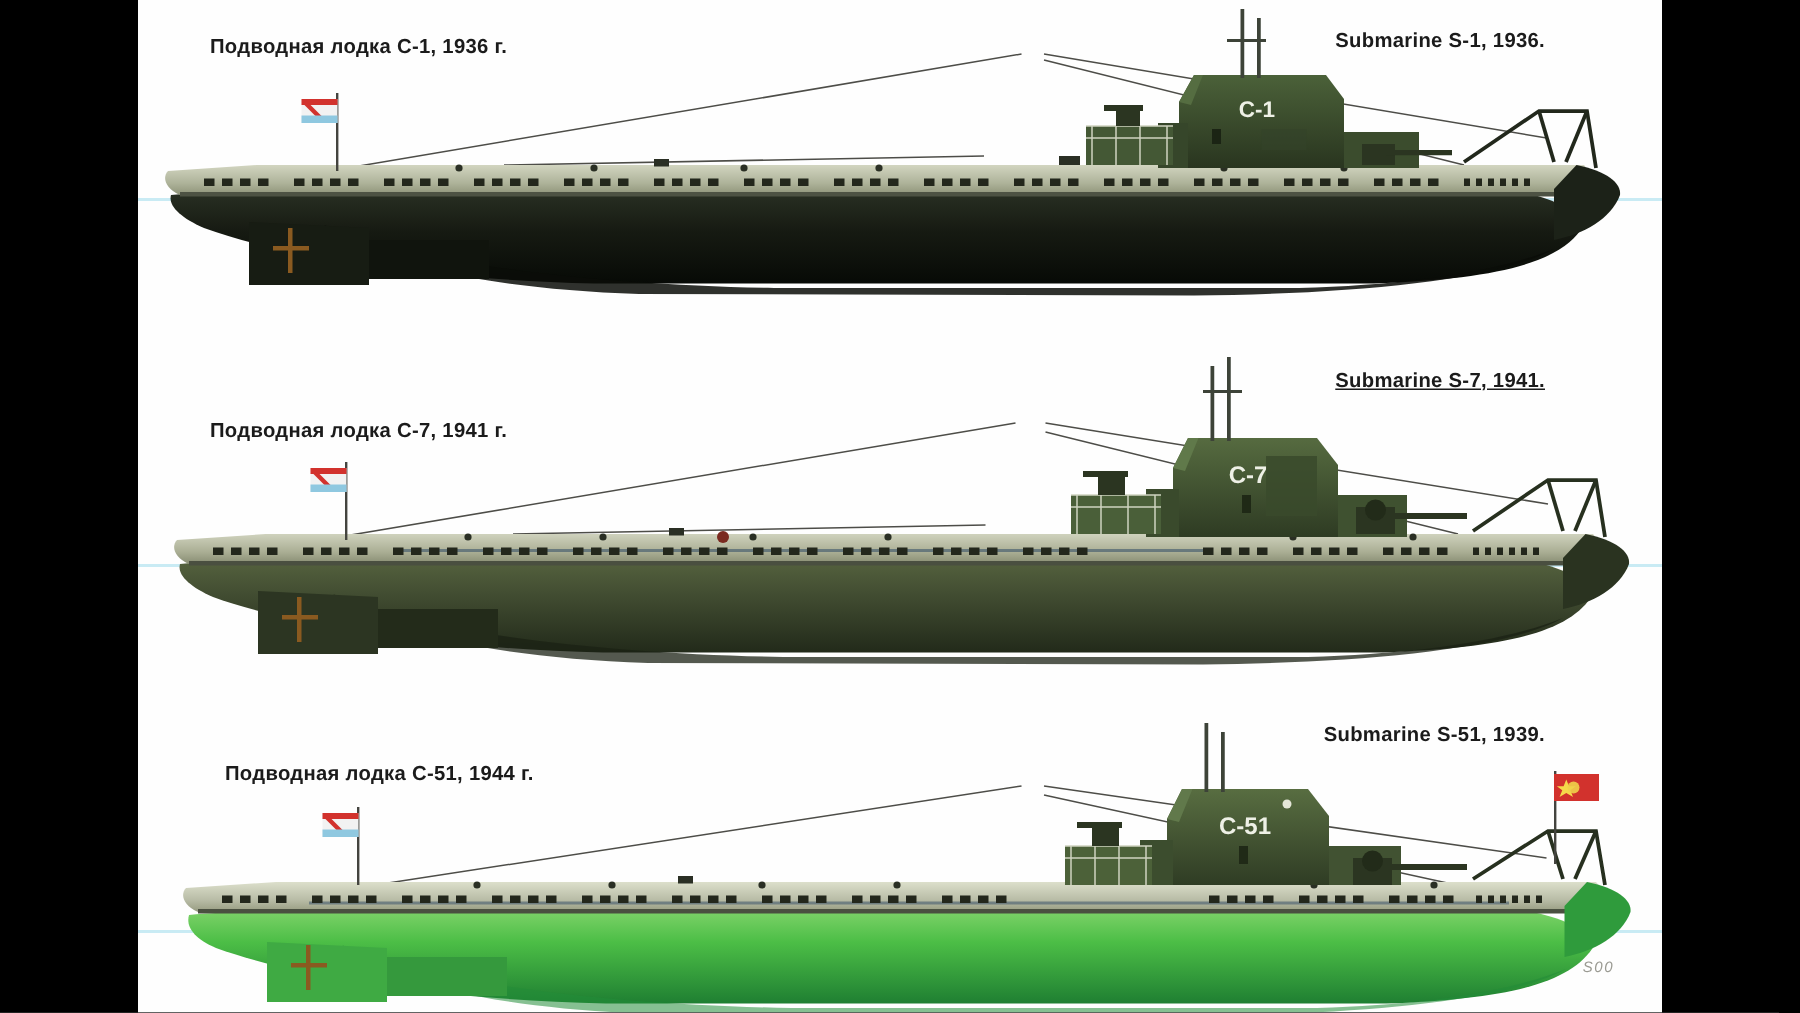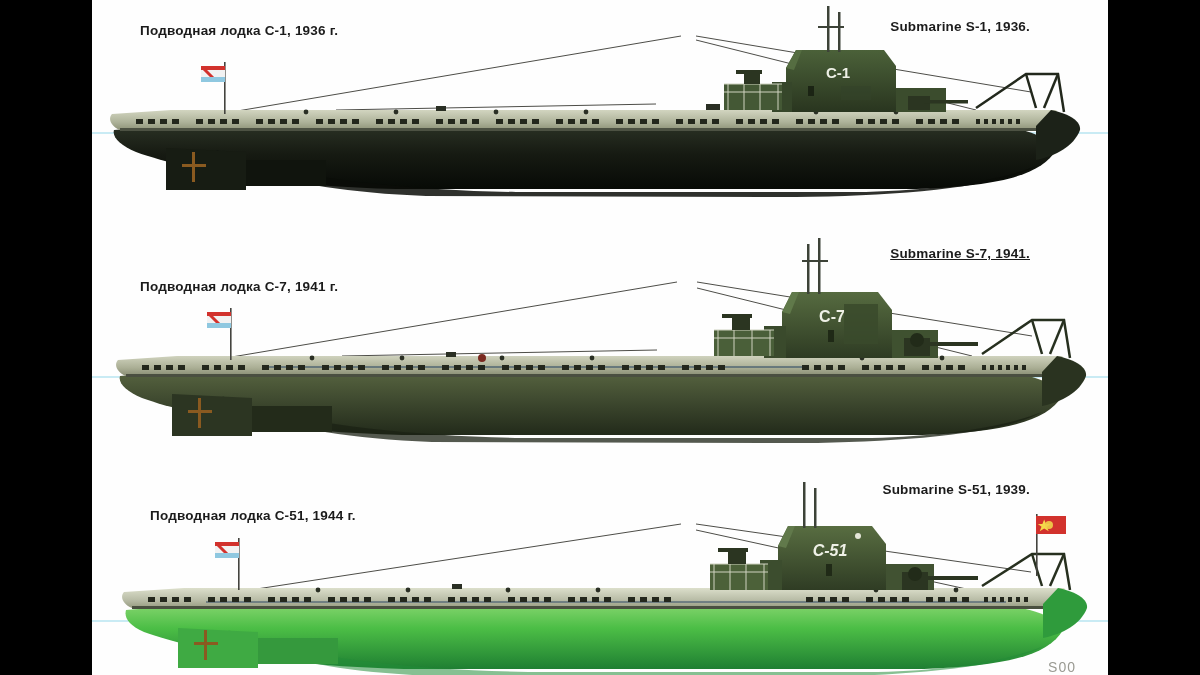--- a/index.html
+++ b/index.html
@@ -32,22 +32,22 @@
   .r3 .cap.ru { top:488px;margin-top:20px; }
   .r3 .cap.en { top:482px; }
   .cap.en.e1 { top:19px; }
 
   .waterline { position:absolute; height:2px; background:#bfe8f2; opacity:.85; }
 
   
   .sub { position:absolute; }
   .sub svg { display:block; }
 
-  .sig { position:absolute; right:32px; bottom:0; font-size:14px;
-         color:#9a9a92; letter-spacing:1px; }
+  .sig { position:absolute; right:32px; bottom:24px; font-size:10px;
+         color:#9a9a92; font-style:italic; letter-spacing:1px; }
 </style>
 </head>
 <body>
 
 <div id="stage">
 
   <div class="bar left"></div>
   <div class="bar right"></div>
 
   <div id="plate">
@@ -401,21 +401,21 @@
       </div>
     </div>
 
     <div class="row row3 r3">
       <div class="cap ru" style="top:28px;left:58px;">Подводная лодка С-51, 1944 г.</div>
       <div class="cap en" style="top:22px;">Submarine S-51, 1939.</div>
 
       <div class="waterline" style="left:0px;top:160px;width:100px;"></div>
       <div class="waterline" style="left:935px;top:160px;width:81px;"></div>
 
-      <div class="sub" style="left:14px;top:20px;font-style:italic;">
+      <div class="sub" style="left:14px;top:20px;">
       <svg width="1000" height="195" viewBox="0 0 1000 195">
         <defs>
           <linearGradient id="h3" x1="0" y1="0" x2="0" y2="1">
             <stop offset="0%" stop-color="#7fd36a"></stop>
             <stop offset="35%" stop-color="#4cbe46"></stop>
             <stop offset="100%" stop-color="#1f7f32"></stop>
           </linearGradient>
           <linearGradient id="d3" x1="0" y1="0" x2="0" y2="1">
             <stop offset="0%" stop-color="#dcdfcb"></stop>
             <stop offset="60%" stop-color="#b8bca6"></stop>

